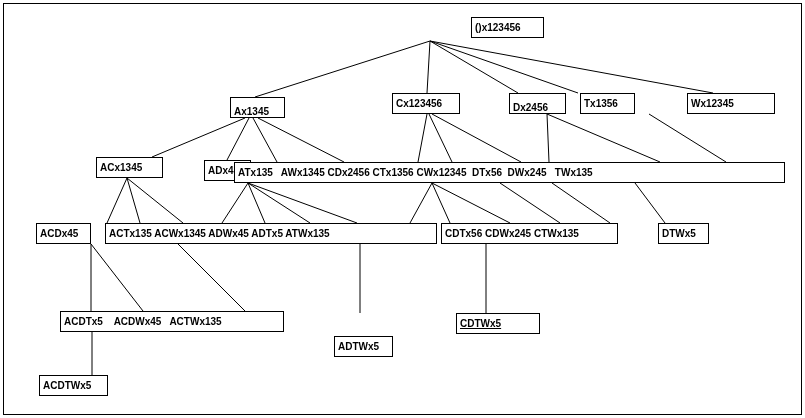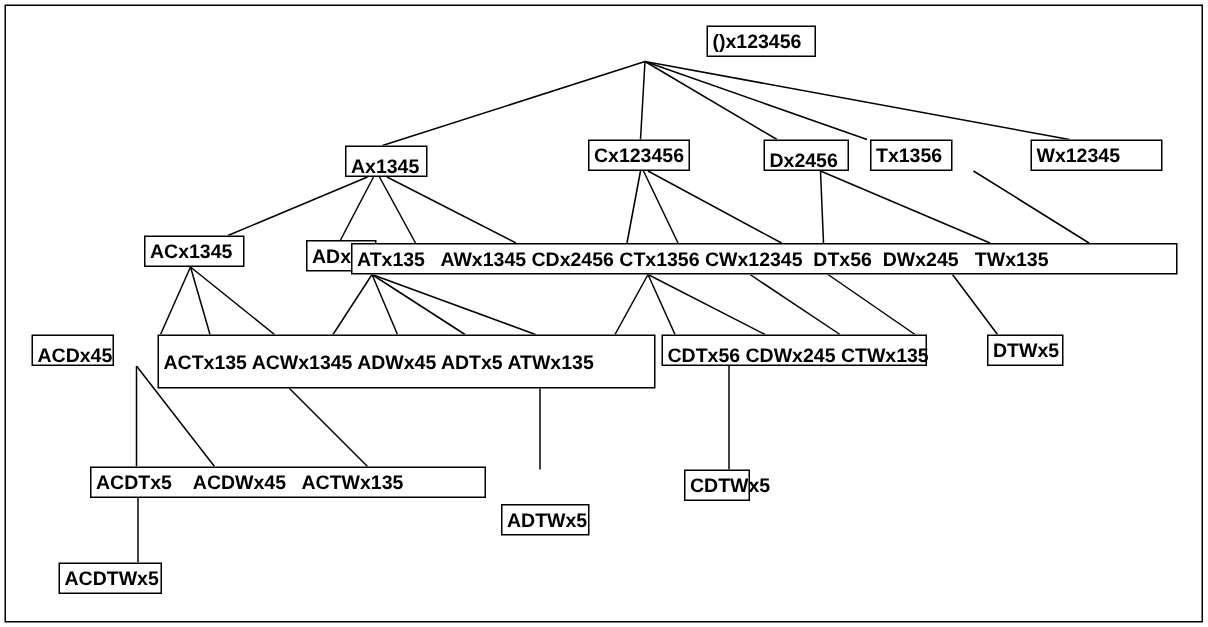--- a/index.html
+++ b/index.html
@@ -35,21 +35,21 @@
     top: 0;
     width: 805px;
     height: 418px;
   }
   .node {
     position: absolute;
     border: 1px solid #000000;
     background: #ffffff;
     box-sizing: border-box;
     font-family: "Liberation Sans", sans-serif;
-    font-size: 13px;
+    font-size: 10px;
     font-weight: bold;
     color: #000000;
     line-height: 1;
     display: flex;
     align-items: center;
     white-space: pre;
     padding-left: 3px;
     letter-spacing: 0px;
   }
   .node-label {
@@ -101,22 +101,22 @@
   <div id="node-layer">
       <div class="node" style="left: 471px; top: 17px; width: 73px; height: 21px;"><span class="node-label">()x123456</span></div>
       <div class="node" style="left: 230px; top: 97px; width: 55px; height: 21px; align-items: flex-end;"><span class="node-label">Ax1345</span></div>
       <div class="node" style="left: 392px; top: 93px; width: 68px; height: 21px;"><span class="node-label">Cx123456</span></div>
       <div class="node" style="left: 509px; top: 93px; width: 57px; height: 21px; align-items: flex-end;"><span class="node-label">Dx2456</span></div>
       <div class="node" style="left: 580px; top: 93px; width: 55px; height: 21px;"><span class="node-label">Tx1356</span></div>
       <div class="node" style="left: 687px; top: 93px; width: 88px; height: 21px;"><span class="node-label">Wx12345</span></div>
       <div class="node" style="left: 96px; top: 157px; width: 67px; height: 21px;"><span class="node-label">ACx1345</span></div>
       <div class="node" style="left: 175px; top: 160px; width: 47px; height: 21px; margin-left: 29px;"><span class="node-label">ADx45</span></div>
       <div class="node" style="left: 234px; top: 162px; width: 551px; height: 21px;"><span class="node-label">ATx135   AWx1345 CDx2456 CTx1356 CWx12345  DTx56  DWx245   TWx135</span></div>
-      <div class="node" style="left: 21px; top: 223px; width: 55px; height: 21px; align-items: flex-end;"><span class="node-label">ACDx45</span></div>
-      <div class="node" style="left: 105px; top: 223px; width: 332px; height: 36px;"><span class="node-label">ACTx135 ACWx1345 ADWx45 ADTx5 ATWx135</span></div>
-      <div class="node" style="left: 441px; top: 223px; width: 177px; height: 21px; align-items: flex-end;"><span class="node-label">CDTx56 CDWx245 CTWx135</span></div>
+      <div class="node" style="left: 36px; top: 223px; width: 55px; height: 21px;"><span class="node-label">ACDx45</span></div>
+      <div class="node" style="left: 105px; top: 223px; width: 332px; height: 21px;"><span class="node-label">ACTx135 ACWx1345 ADWx45 ADTx5 ATWx135</span></div>
+      <div class="node" style="left: 441px; top: 223px; width: 177px; height: 21px;"><span class="node-label">CDTx56 CDWx245 CTWx135</span></div>
       <div class="node" style="left: 644px; top: 223px; width: 51px; height: 21px; margin-left: 14px;"><span class="node-label">DTWx5</span></div>
-      <div class="node" style="left: 60px; top: 311px; width: 264px; height: 21px;"><span class="node-label">ACDTx5    ACDWx45   ACTWx135</span></div>
+      <div class="node" style="left: 60px; top: 311px; width: 224px; height: 21px;"><span class="node-label">ACDTx5    ACDWx45   ACTWx135</span></div>
       <div class="node" style="left: 334px; top: 313px; width: 59px; height: 21px; margin-top: 23px;"><span class="node-label">ADTWx5</span></div>
-      <div class="node" style="left: 456px; top: 313px; width: 44px; height: 21px;"><span class="node-label">CDTWx5</span></div>
+      <div class="node" style="left: 456px; top: 313px; width: 84px; height: 21px; text-decoration: underline;"><span class="node-label">CDTWx5</span></div>
       <div class="node" style="left: 39px; top: 375px; width: 69px; height: 21px;"><span class="node-label">ACDTWx5</span></div>
     </div>
 </div>
 
 </body></html>

